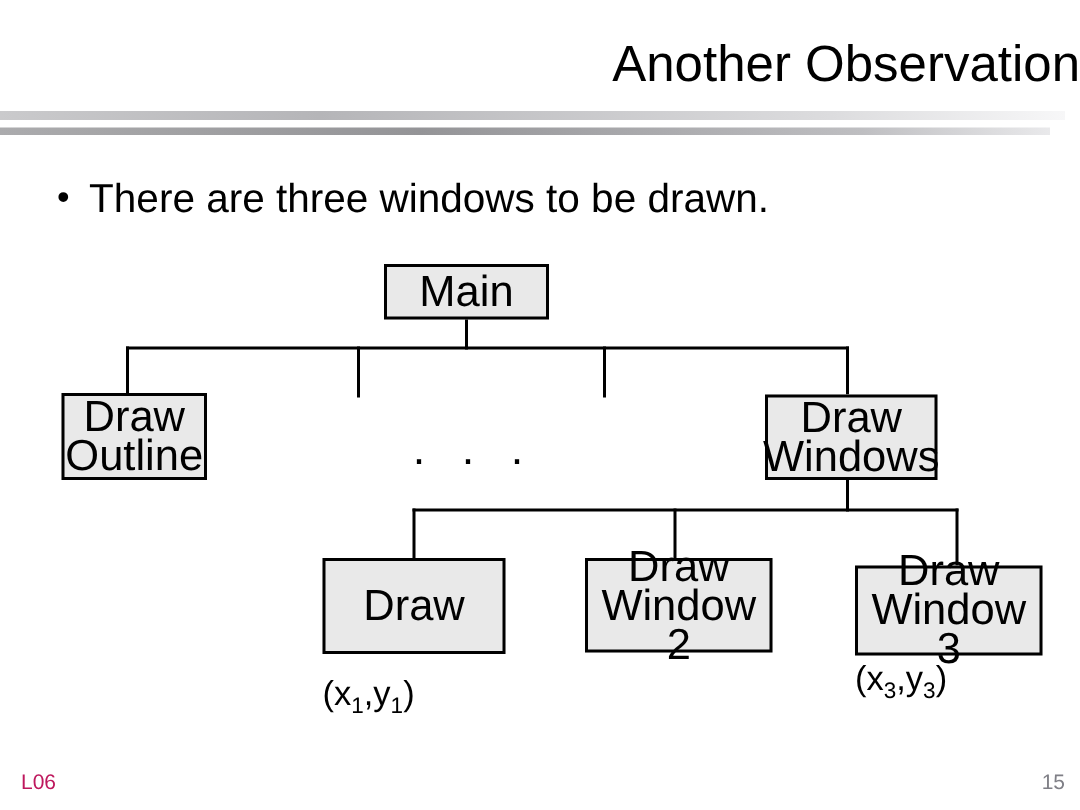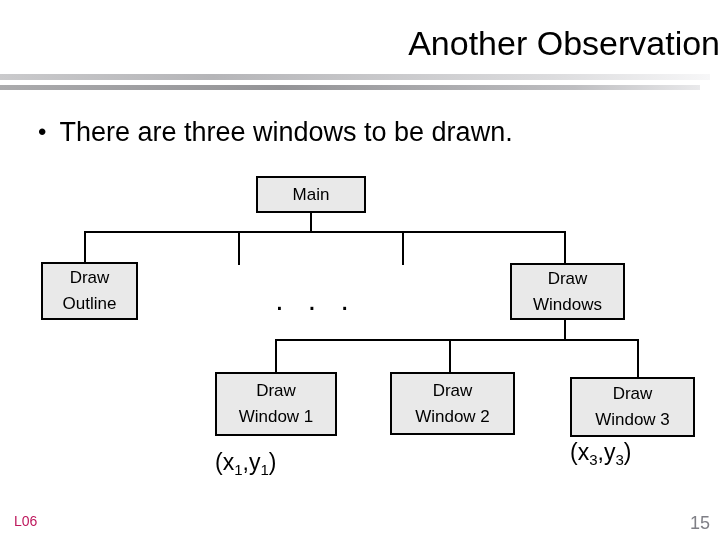--- a/index.html
+++ b/index.html
@@ -17,35 +17,35 @@
   }
   .rule-bottom{
     position:absolute;top:85px;left:0;width:700px;height:5px;
     background:linear-gradient(to right,#ababad 0%,#949497 40%,#bebec1 82%,#e9e9eb 100%);
   }
   .bullet-row{position:absolute;top:115px;left:38px;font-size:27px;line-height:34px;}
   .bullet-marker{display:inline-block;vertical-align:top;margin-right:13px;font-size:24px;}
   .node{
     position:absolute;background:#e9e9e9;border:2px solid #000;box-sizing:border-box;
     display:flex;flex-direction:column;align-items:center;justify-content:center;
-    font-size:17px;line-height:26px;text-align:center;
+    font-size:29px;line-height:26px;text-align:center;
   }
   .hline,.vline{position:absolute;background:#000;}
   .hline{height:2px;}
   .vline{width:2px;}
   .ellipsis{
     position:absolute;top:283px;left:258px;width:110px;text-align:center;
     font-size:30px;word-spacing:12px;letter-spacing:2px;
   }
   .coord{
     position:absolute;font-size:23px;text-align:left;white-space:nowrap;
   }
   .coord .sub{font-size:15px;position:relative;top:5px;}
   .footer-left{position:absolute;left:14px;top:513px;font-size:14px;color:#be185d;text-align:center;}
-  .footer-right{position:absolute;right:10px;top:513px;font-size:18px;color:#7f7f86;text-align:right;}
+  .footer-right{position:absolute;right:10px;top:513px;font-size:14px;color:#7f7f86;text-align:right;}
 </style>
 </head>
 <body>
 
 <div class="slide">
 
   <div class="title">Another Observation</div>
 
   <div class="rule-top"></div>
   <div class="rule-bottom"></div>
@@ -77,21 +77,20 @@
 
   <div class="ellipsis">. . .</div>
 
   <div class="node" style="left:510px;top:263px;width:115px;height:57px;">
     <span>Draw</span>
     <span>Windows</span>
   </div>
 
   <div class="node" style="left:215px;top:372px;width:122px;height:64px;">
     <span>Draw</span>
-    <span>Window 1</span>
   </div>
 
   <div class="node" style="left:390px;top:372px;width:125px;height:63px;">
     <span>Draw</span>
     <span>Window 2</span>
   </div>
 
   <div class="node" style="left:570px;top:377px;width:125px;height:60px;">
     <span>Draw</span>
     <span>Window 3</span>

